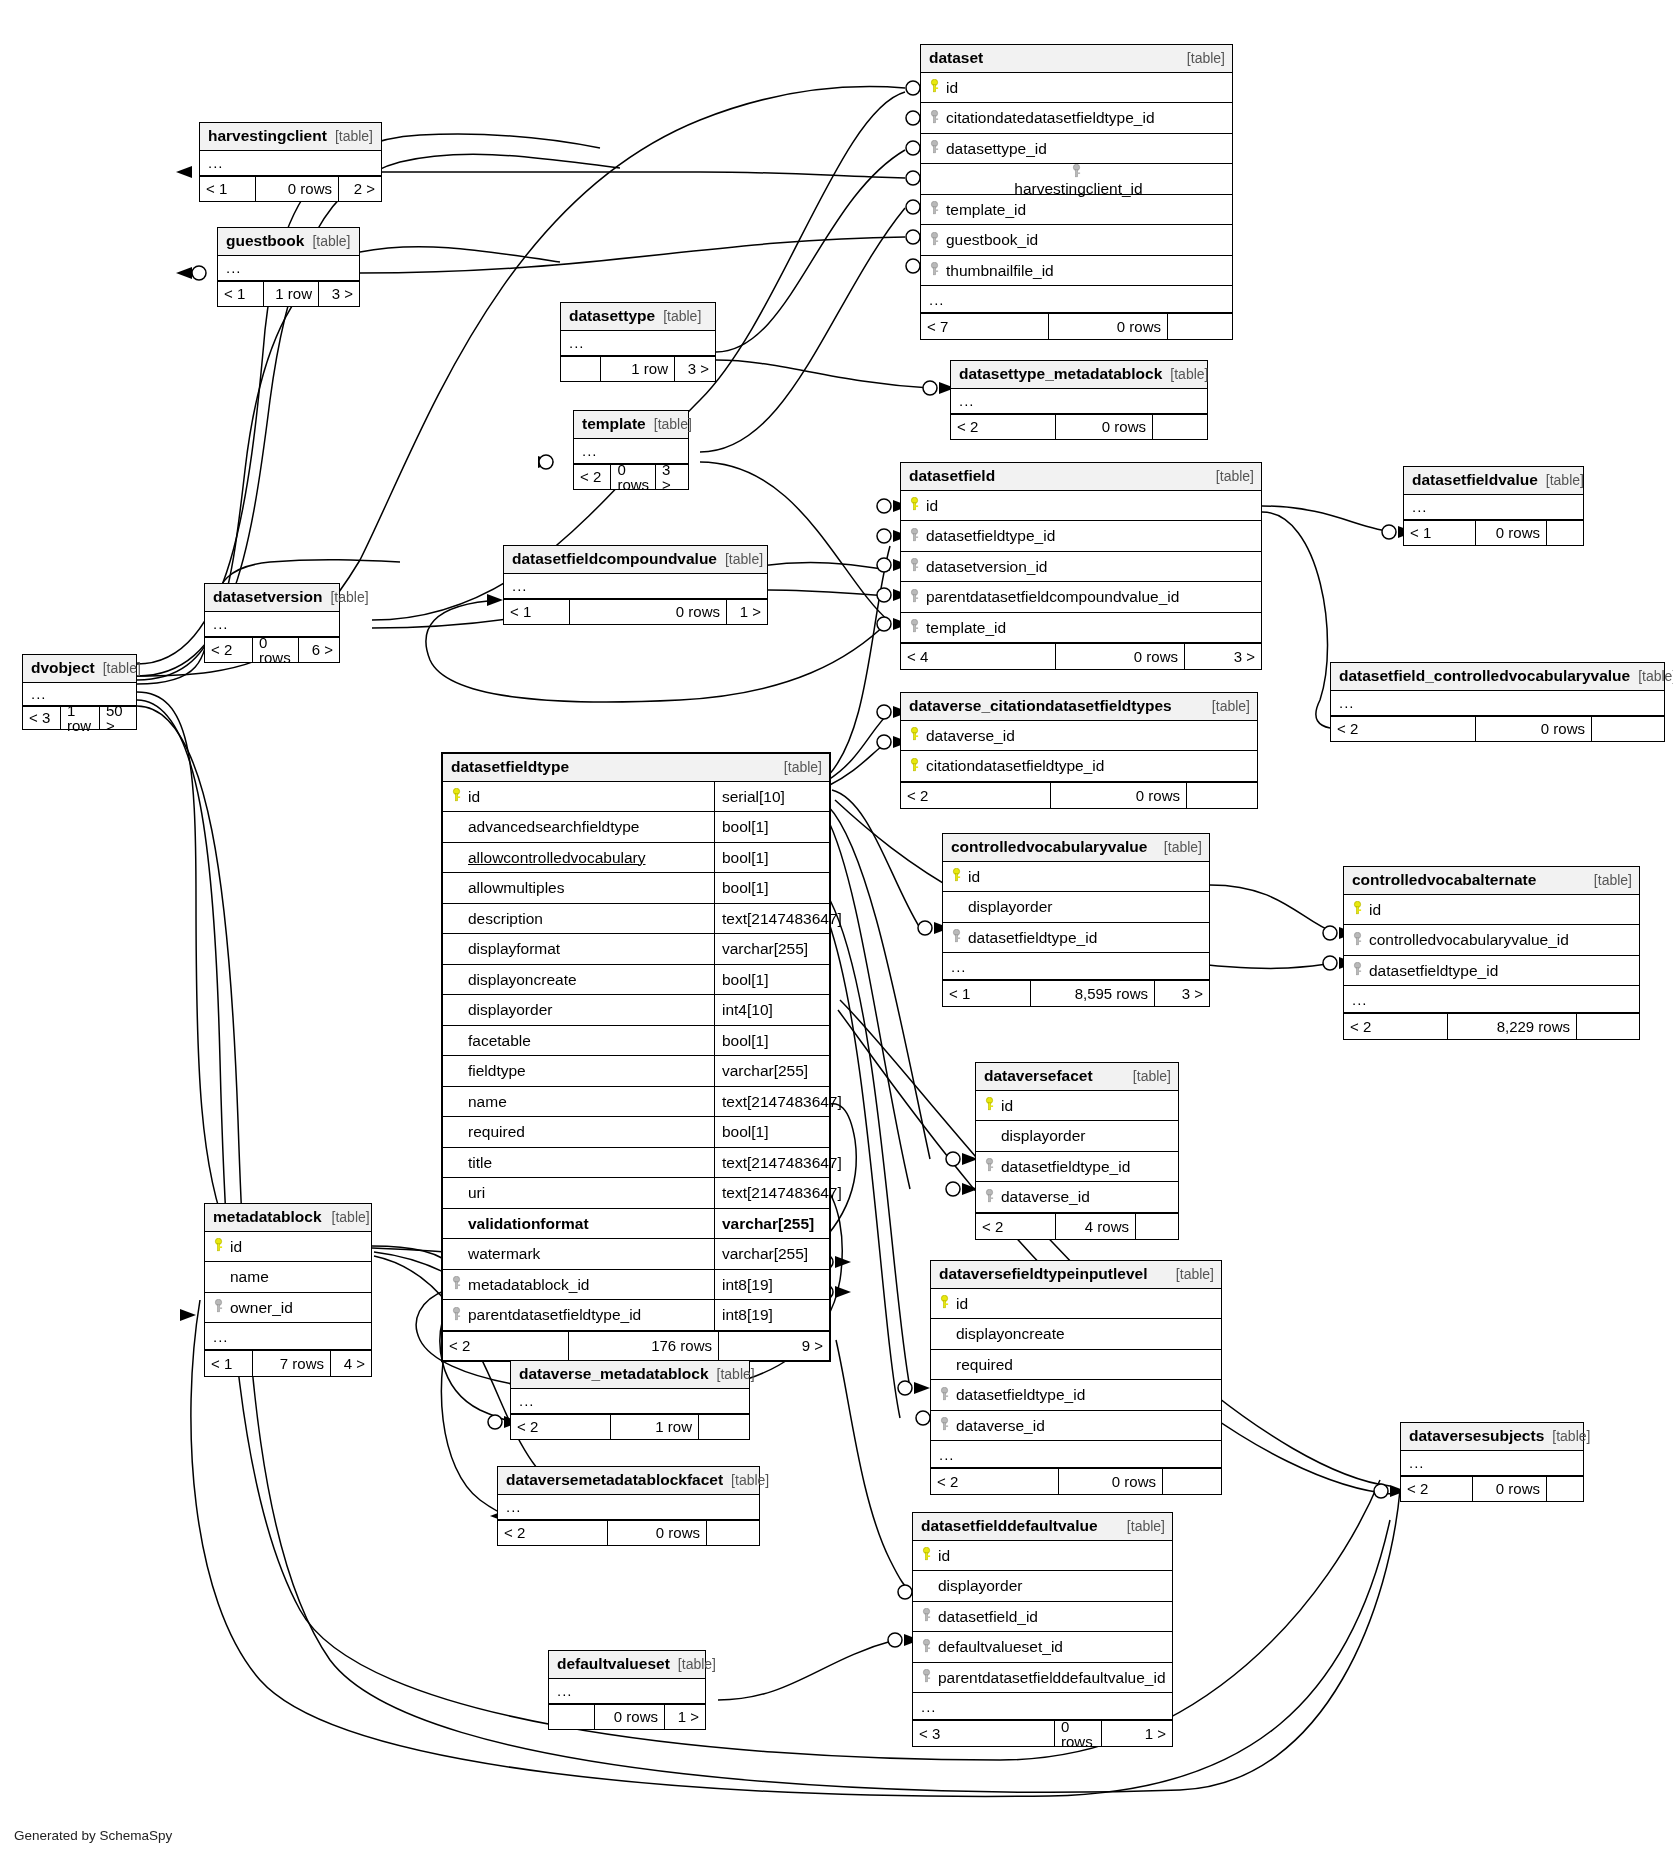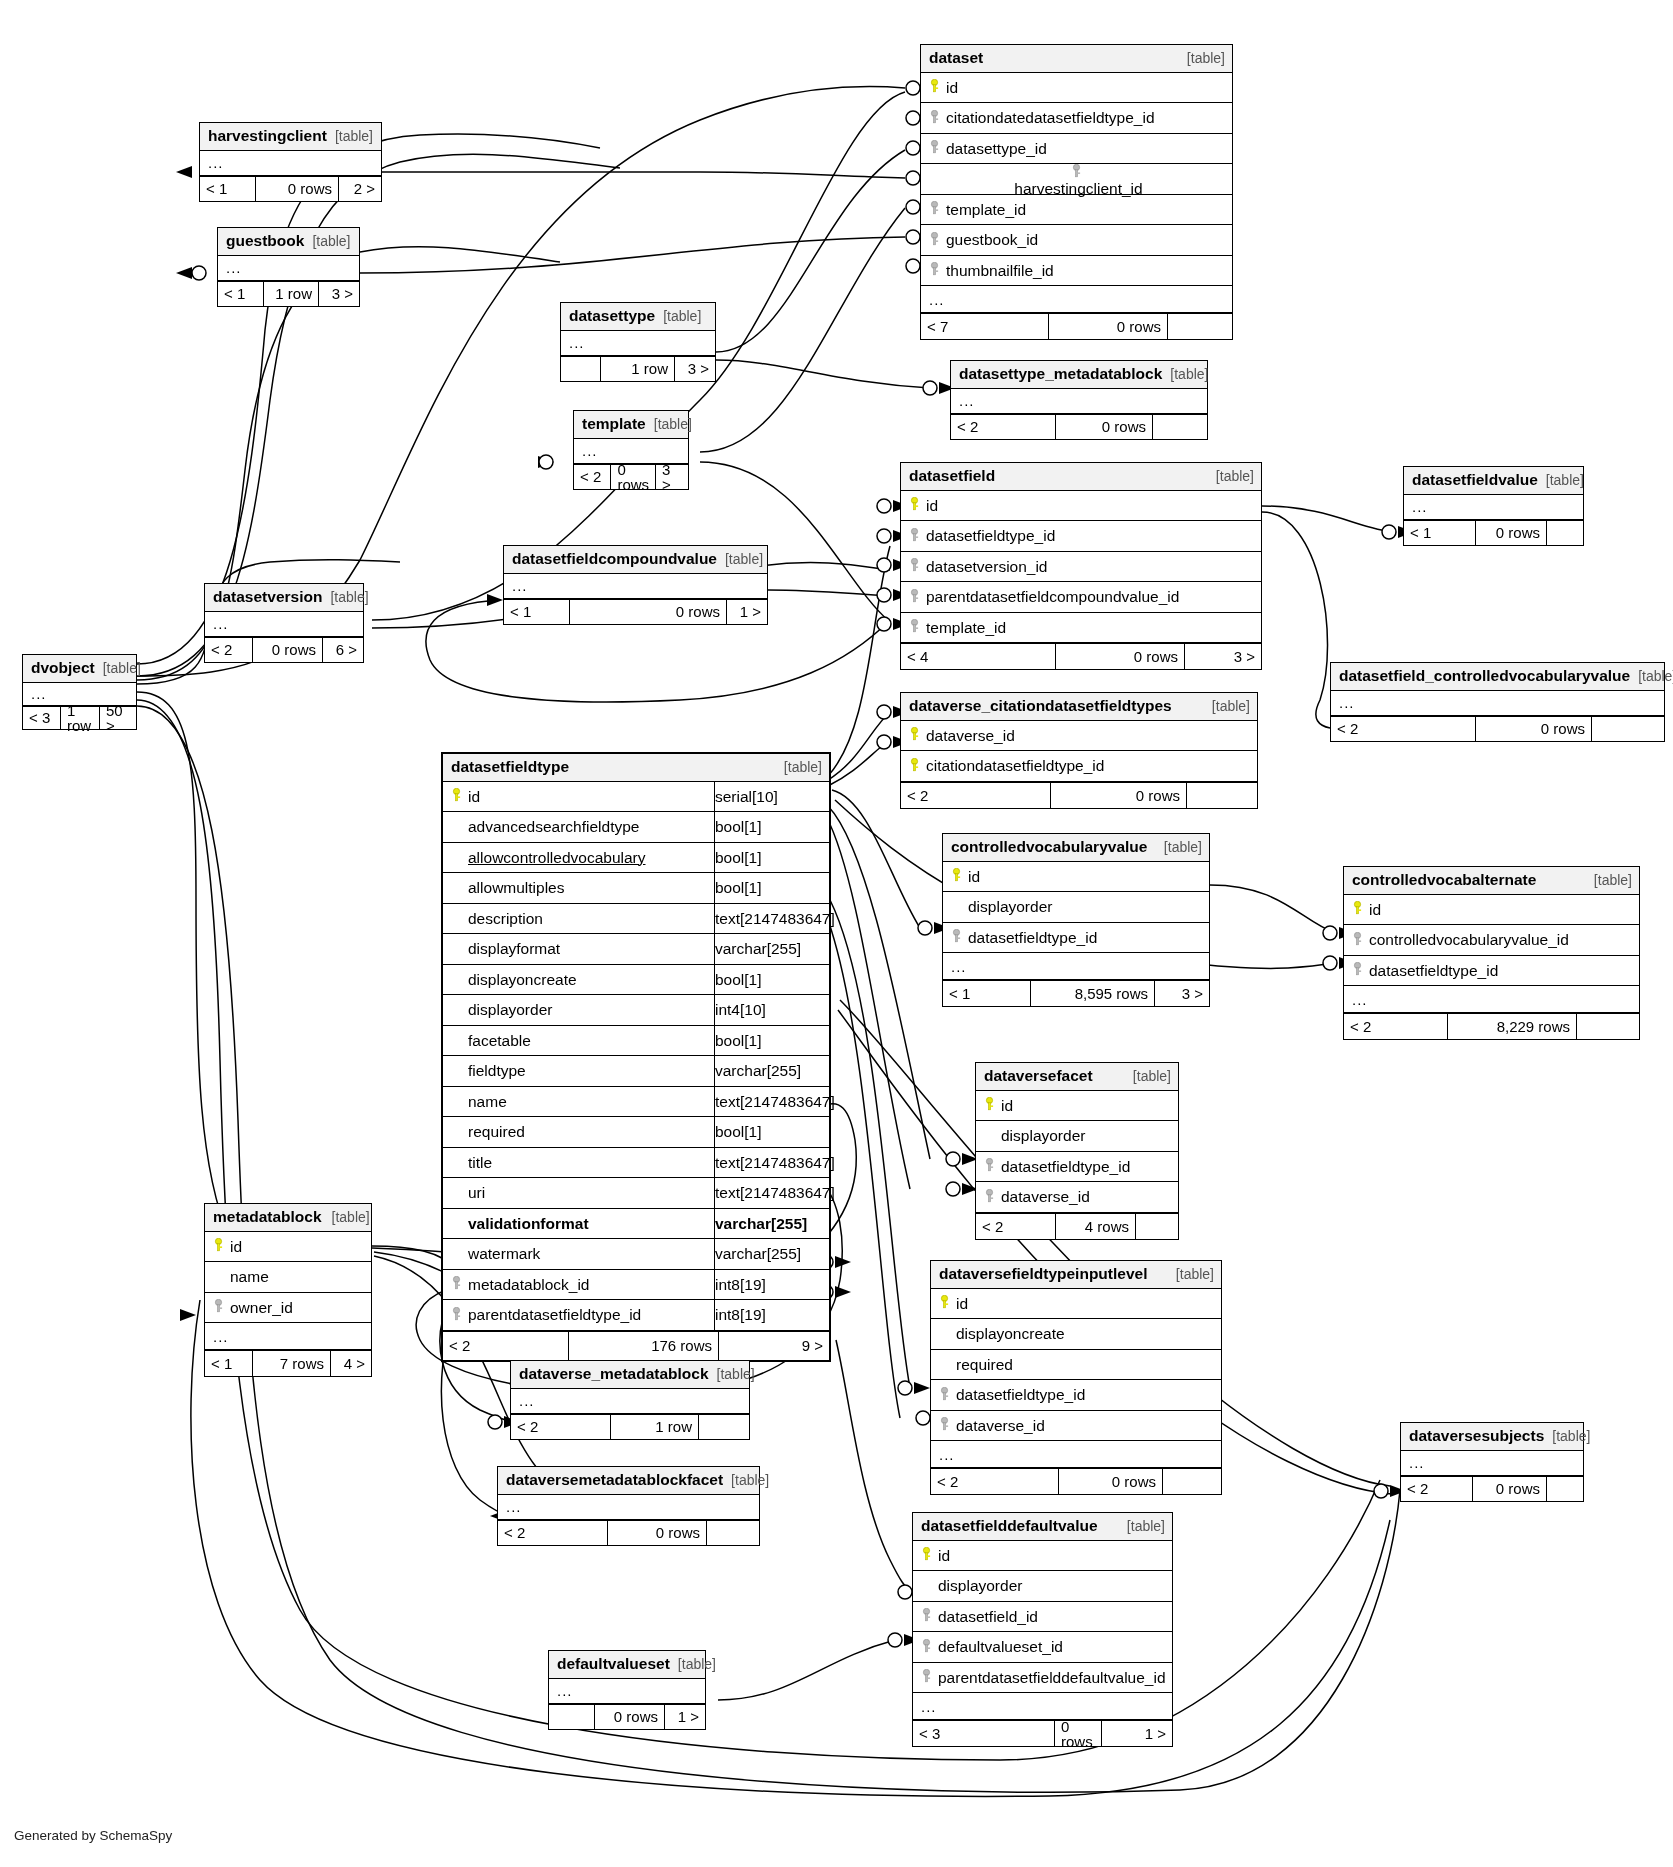--- a/index.html
+++ b/index.html
@@ -45,20 +45,21 @@
     white-space: nowrap;
     position: relative;
   }
   .col:last-of-type { border-bottom: none; }
   .col .kicon { width: 15px; flex: 0 0 15px; display: inline-block; text-align: center; }
   .col .cname { padding-left: 4px; }
   .col.nokey .cname { padding-left: 19px; }
   .col .ctype {
     position: absolute; right: 0; top: 0; bottom: 0;
     display: flex; align-items: center;
+    padding-left: 7px;
     border-left: 1.2px solid #000;
     box-sizing: border-box;
   }
   .col.ellipsis { color: #000; }
   .col.ellipsis .cname { padding-left: 4px; letter-spacing: 1px; font-size: 15px; }
 
   .foot {
     display: flex;
     border-top: 1.6px solid #000;
     height: 25px;
@@ -318,21 +319,21 @@
     <div class="col ellipsis nokey" style="height:24px;">
       <span class="cname" style="padding-left:2px;">...</span>
     </div>
     <div class="foot" style="height:24px;">
       <div class="f-left" style="width:40px;">&lt; 2</div>
       <div class="f-mid" style="flex:1;">0 rows</div>
       <div class="f-right" style="width:34px;">3 &gt;</div>
     </div>
   </div>
 
-  <div class="tbl" style="left:204px; top:583px; width:160px;">
+  <div class="tbl" style="left:204px; top:583px; width:136px;">
     <div class="tbl-title packed">
       <span class="tname">datasetversion</span>
       <span class="ttag">[table]</span>
     </div>
     <div class="col ellipsis nokey" style="height:24px;">
       <span class="cname" style="padding-left:2px;">...</span>
     </div>
     <div class="foot" style="height:24px;">
       <div class="f-left" style="width:48px;">&lt; 2</div>
       <div class="f-mid" style="flex:1;">0 rows</div>

